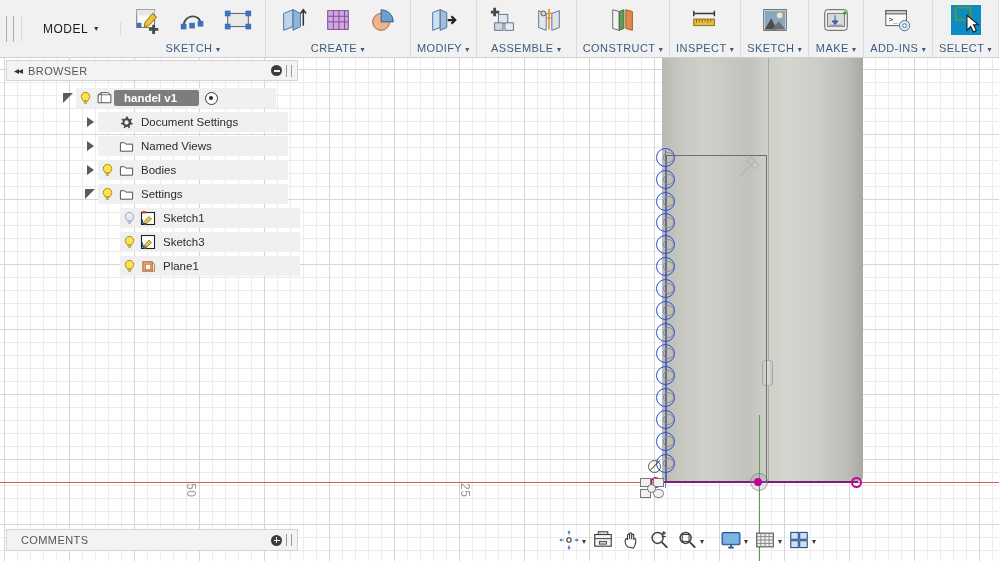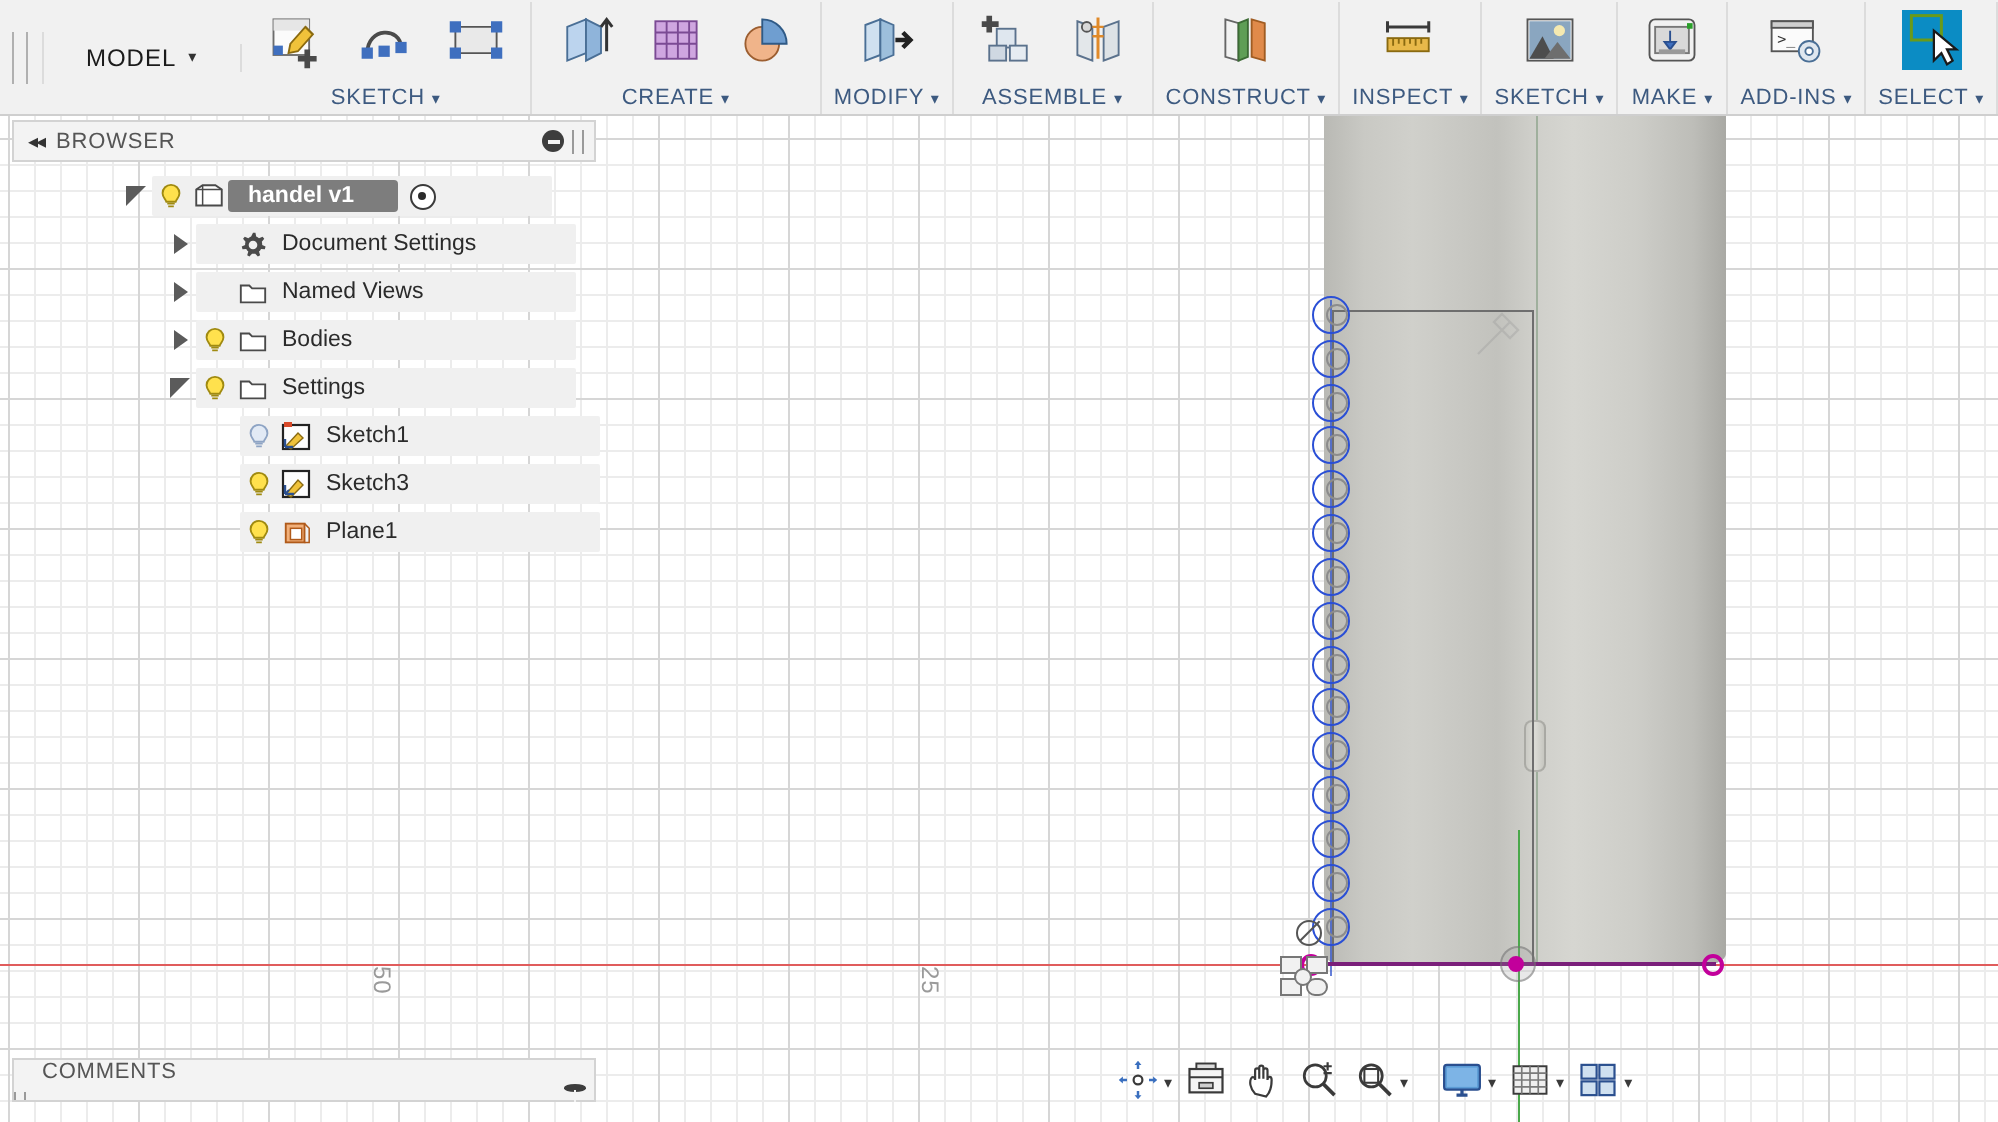--- a/index.html
+++ b/index.html
@@ -387,23 +387,22 @@
   }
 
   
   #comments-bar {
     position: absolute;
     left: 6px; top: 529px;
     width: 292px; height: 22px;
     background: #f3f3f3;
     border: 1px solid #d3d3d3;
     box-sizing: border-box;
-    display: flex; align-items: flex-start;
+    display: flex; align-items: center;
     z-index: 20;
-    flex-direction: column;
   }
   #comments-bar .title {
     font-size: 11px; color: #555; letter-spacing: .4px;
     padding-left: 14px;
   }
   .hdr-plus {
     margin-left: auto;
     width: 11px; height: 11px;
     border-radius: 50%;
     background: #3d3d3d;

